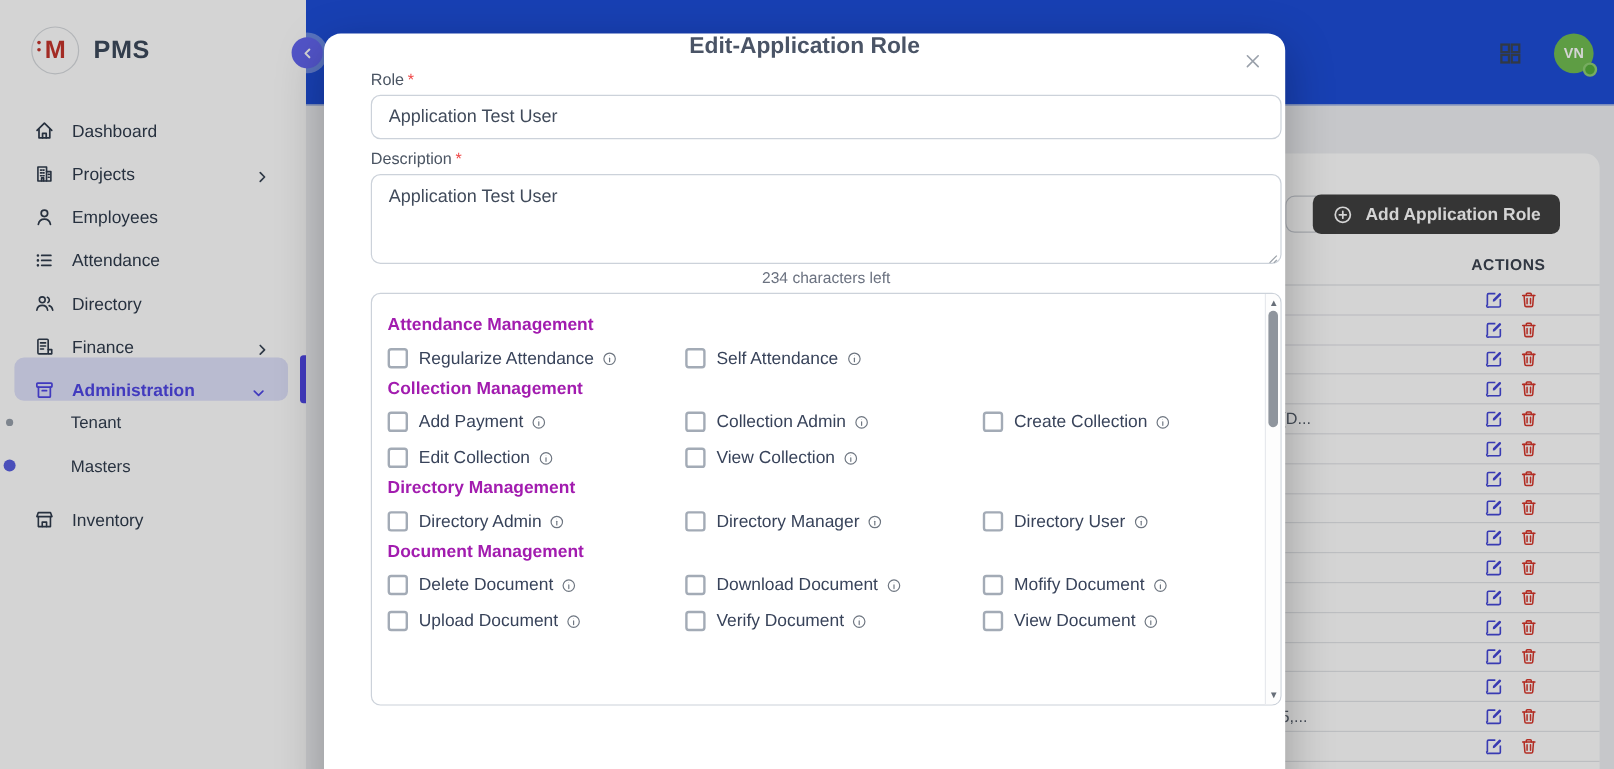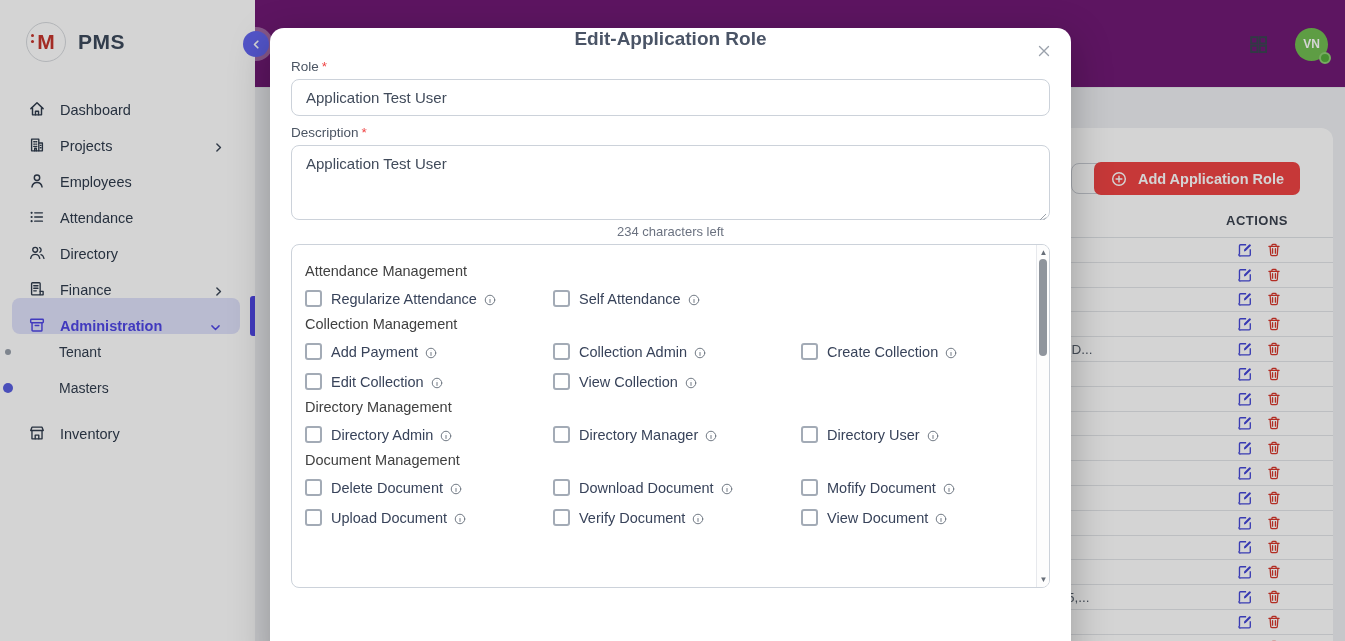--- a/index.html
+++ b/index.html
@@ -29,67 +29,67 @@
   .sub-dot { border-radius:50%; }
   .sub-dot.small { width:6px; height:6px; background:#98a0ab; }
   .sub-dot.big { width:10px; height:10px; background:#5a5fe0; }
   .nav-sub .sub-label { font-size:14px; margin-left:43px; }
 
   .collapse-btn { position:absolute; left:243px; top:31px; width:26px; height:26px; border-radius:50%;
     background:#6366f1; color:#fff; display:flex; align-items:center; justify-content:center;
     box-shadow:0 0 0 4px rgba(255,255,255,.35); z-index:3; cursor:pointer; }
   .collapse-btn .icn { width:13px; height:13px; display:inline-flex; }
 
-  .topbar { position:absolute; left:255px; top:0; width:1090px; height:88px; background:#701a75; border-bottom:1px solid #e4e6ea; z-index:1; }
+  .topbar { position:absolute; left:255px; top:0; width:1090px; height:88px; background:#1d4ed8; border-bottom:1px solid #e4e6ea; z-index:1; }
   .topbar-right { position:absolute; right:17px; top:0; height:88px; display:flex; align-items:center; gap:26px; }
   .grid-btn { width:21px; height:21px; color:#3c4553; cursor:pointer; display:inline-flex; }
   .avatar-wrap { position:relative; width:33px; height:33px; }
   .avatar { width:33px; height:33px; border-radius:50%; background:#72bd52; color:#fff; font-size:12px; font-weight:700;
     display:flex; align-items:center; justify-content:center; cursor:pointer; }
   .status-dot { position:absolute; right:-3px; bottom:-3px; width:12px; height:12px; border-radius:50%; background:#55ad3c; border:2px solid #8ecf74; }
 
   .content { position:absolute; left:255px; top:89px; width:1090px; height:552px; background:#eef0f3; z-index:1; }
   .card { position:absolute; left:45px; top:39px; right:12px; height:620px; background:#ffffff; border-radius:12px; }
   .toolbar-box { position:absolute; left:771px; top:35px; width:39px; height:31px; border:1px solid #c9cdd4; border-radius:8px; background:#fff; }
-  .add-btn { position:absolute; right:33px; top:34px; height:33px; padding:0 16px; background:#ef4444; color:#fff;
+  .add-btn { position:absolute; right:33px; top:34px; height:33px; padding:0 16px; background:#404040; color:#fff;
     border:none; border-radius:7px; font-size:14.5px; font-weight:700; display:flex; align-items:center; gap:10px;
     font-family:"Liberation Sans", sans-serif; cursor:pointer; }
   .add-btn .icn { width:18px; height:18px; display:inline-flex; }
   .thead { position:absolute; left:0; right:0; top:80px; height:30px; border-bottom:1px solid #dfe2e6;
     font-size:13px; font-weight:700; letter-spacing:.5px; color:#3b4350; text-align:right; padding-right:45px; line-height:26px; }
   .tbody { position:absolute; left:0; right:0; top:110px; }
   .trow { position:relative; height:24.8px; border-bottom:1px solid #e3e5e9; }
   .frag { position:absolute; left:767px; top:50%; transform:translateY(-50%); font-size:13.5px; color:#555e6b; white-space:nowrap; }
   .acts { position:absolute; right:51px; top:50%; transform:translateY(-50%); display:flex; gap:13px; }
   .act { width:16px; height:16px; display:inline-flex; cursor:pointer; }
   .act.edit { color:#4548d8; }
   .act.del { color:#d7372b; }
 
   
   .overlay { position:absolute; inset:0; background:rgba(0,0,0,0.17); z-index:5; }
   .modal { position:absolute; left:270px; top:28px; width:801px; height:640px; background:#fff; border-radius:14px;
     box-shadow:0 12px 40px rgba(0,0,0,.28); z-index:6; }
   .modal-title { text-align:center; font-size:19px; font-weight:700; color:#4a5466; }
   .modal-close { position:absolute; right:18px; top:14px; width:18px; height:18px; color:#9aa1ab; cursor:pointer; display:inline-flex; }
-  .modal-body { padding:0 21px; }
+  .modal-body { padding:0 39px; }
   .field-label { margin-top:9px; font-size:13.5px; color:#4b5563; }
   .req { color:#ef4444; margin-left:3px; }
   .text-input { margin-top:5px; width:759px; height:37px; border:1px solid #ccd2da; border-radius:8px; padding:0 14px;
     font-size:15px; color:#414b5b; font-family:"Liberation Sans", sans-serif; background:#fff; outline:none; }
   .ta-wrap { position:relative; margin-top:5px; width:759px; height:75px; }
   .text-area { width:759px; height:75px; border:1px solid #ccd2da; border-radius:8px; padding:9px 14px;
     font-size:15px; color:#414b5b; font-family:"Liberation Sans", sans-serif; resize:none; outline:none; display:block; }
   .resize-handle { position:absolute; right:3px; bottom:3px; width:10px; height:10px; pointer-events:none; color:#9aa0a8; }
   .char-counter { width:759px; text-align:center; font-size:13px; color:#6b7280; margin-top:4px; }
 
   .perm-box { position:relative; margin-top:5px; width:759px; height:344px; border:1px solid #ccd2da; border-radius:8px; overflow:hidden; }
   .perm-body { position:absolute; left:0; top:0; right:13px; bottom:0; padding:9px 10px 0 13px; overflow:hidden; }
-  .perm-title { font-size:14.5px; font-weight:400; color:#404040; margin:9px 0 11px; }
+  .perm-title { font-size:14.5px; font-weight:700; color:#a21caf; margin:9px 0 11px; }
   .perm-grid { display:grid; grid-template-columns:248px 248px 232px; row-gap:13px; margin-bottom:7px; }
-  .perm-item { display:flex; align-items:flex-end; cursor:pointer; }
+  .perm-item { display:flex; align-items:center; cursor:pointer; }
   .cb { width:17px; height:17px; border:2px solid #a3abb6; border-radius:3px; background:#fff; flex:0 0 17px; display:inline-flex; }
   .cb.on { border:none; background:#6366f1; }
   .cb svg { width:100%; height:100%; }
   .perm-label { font-size:14.5px; color:#38435a; margin-left:9px; }
   .info { width:14px; height:14px; margin-left:6px; color:#6e7681; display:inline-flex; cursor:pointer; }
 
   .vscroll { position:absolute; right:0; top:0; bottom:0; width:13px; background:#fdfdfd; border-left:1px solid #e7e9ed; }
   .vscroll .arrow { position:absolute; left:0; width:13px; text-align:center; font-size:8px; color:#676e78; cursor:pointer; }
   .vscroll .arrow.up { top:3px; }
   .vscroll .arrow.down { bottom:3px; }

